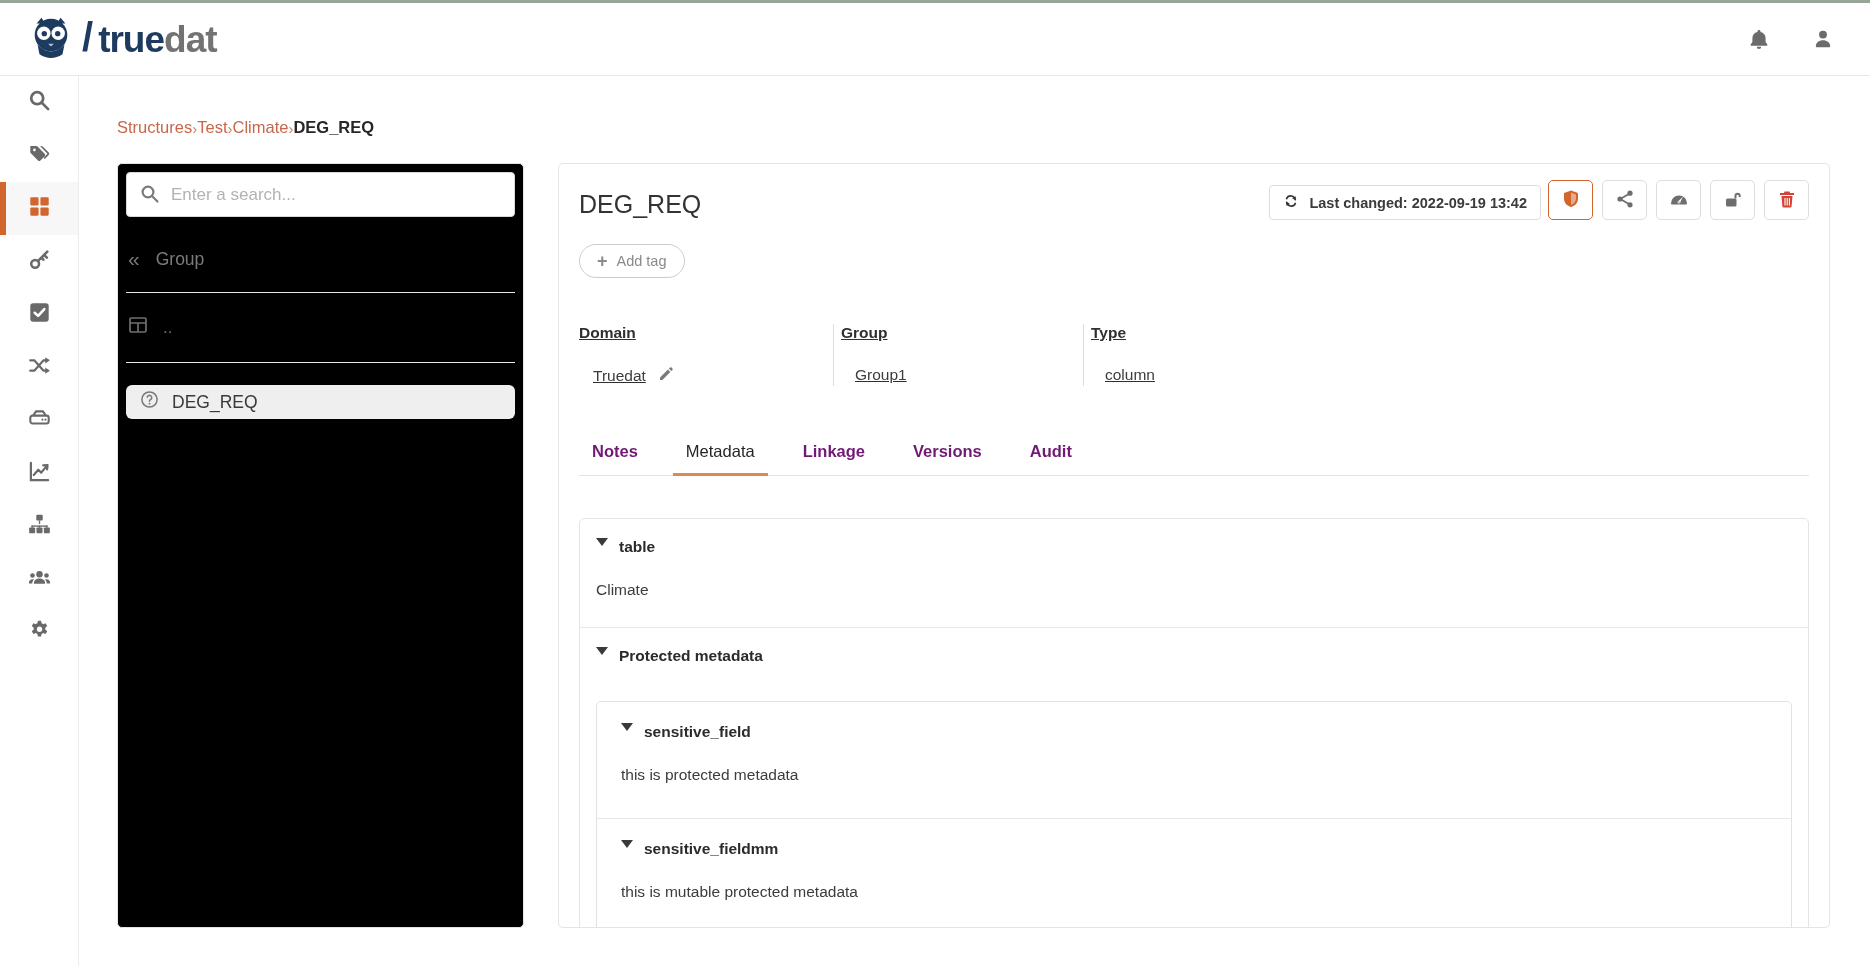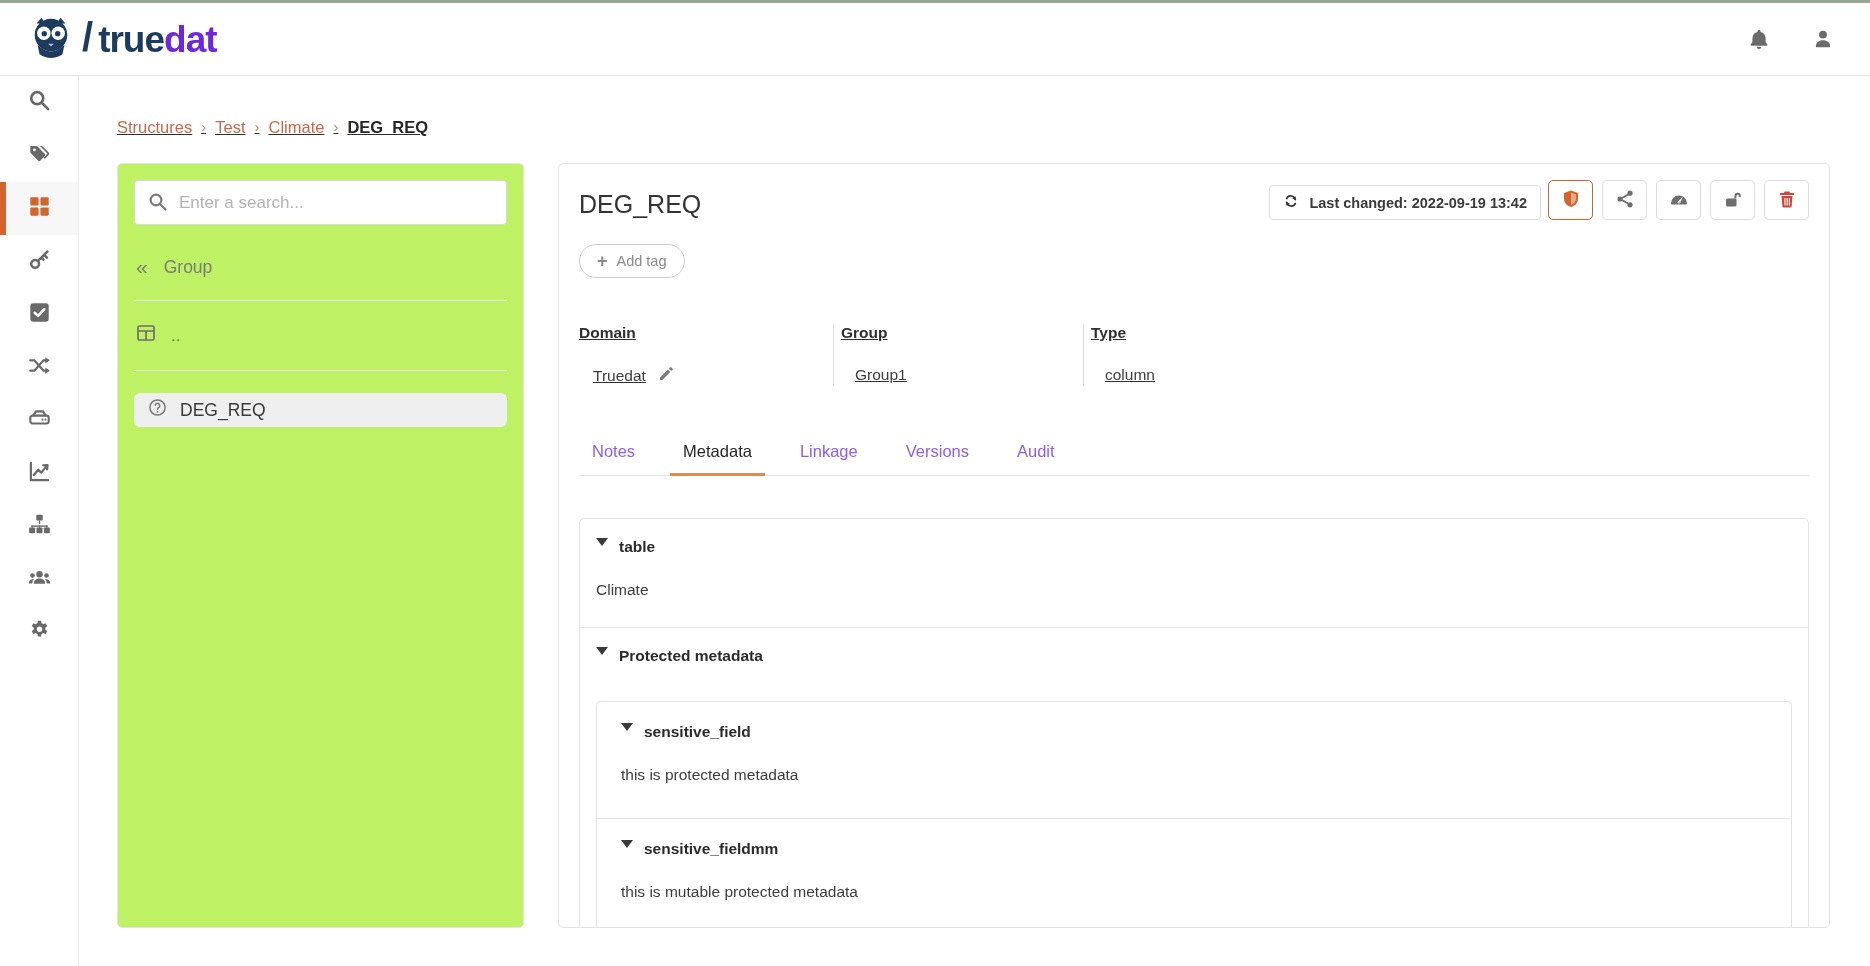--- a/index.html
+++ b/index.html
@@ -6,42 +6,42 @@
   html,body { width:1870px; height:966px; background:#fff; overflow:hidden;
     font-family:"Liberation Sans", sans-serif; color:#2f2f2f; }
   .top-line { height:3px; background:#97a697; }
   
   .header { height:73px; background:#fff; border-bottom:1px solid #e7e7e7;
     display:flex; align-items:center; justify-content:space-between; padding:0 28px; }
   .logo { display:flex; align-items:center; gap:4px; }
   .logo-text { font-size:37px; font-weight:bold; letter-spacing:-1px; line-height:1; }
   .logo-slash { color:#1d3a5f; font-size:40px; font-weight:bold; margin:0 2px 4px 4px; }
   .logo-true { color:#1d3a5f; }
-  .logo-dat { color:#6d28d9;text-align:center; }
+  .logo-dat { color:#737373;text-align:center; }
   .header-icons { display:flex; align-items:center; gap:42px; padding-right:8px; }
   .hicon { width:22px; height:22px; color:#6b6b6b; cursor:pointer; }
   
   .app { display:flex; height:890px; }
   .rail { width:79px; border-right:1px solid #ececec; background:#fff; flex:none; }
   .rail-item { height:53px; display:flex; align-items:center; justify-content:center;
     position:relative; cursor:pointer; color:#696969; }
   .rail-item svg { width:23px; height:23px; }
   .rail-item.active { background:#f7f7f7; color:#d2642e; }
   .rail-item.active::before { content:""; position:absolute; left:0; top:0; bottom:0;
     width:6px; background:#d2642e; }
   .content { flex:1; padding:0 40px 0 38px; }
   
-  .breadcrumb { margin-top:42px; font-size:16.5px; display:flex; gap:9px; align-items:flex-start;text-decoration:underline; }
+  .breadcrumb { margin-top:42px; font-size:16.5px; display:flex; align-items:flex-end; }
   .crumb-link { color:#c7674b; cursor:pointer; text-decoration:none; }
   .crumb-sep { color:#cf7d5f; font-size:15px; }
   .crumb-current { color:#262626; font-weight:bold; }
   
   .panels { display:flex; gap:34px; margin-top:26px; align-items:flex-start; }
   .left-card { width:407px; height:765px; border:1px solid #e4e4e4; border-radius:5px;
-    background:#bef264; padding:16px; flex:none; }
+    background:#000000; padding:8px; flex:none; }
   .search-box { position:relative; }
   .search-box input { width:100%; height:45px; border:1px solid #d9d9d9; border-radius:4px;
     padding:0 12px 0 44px; font-size:17px; color:#444; outline:none;
     font-family:"Liberation Sans", sans-serif; }
   .search-box input::placeholder { color:#b3b3b3; }
   .search-box .sicon { position:absolute; left:14px; top:12px; width:20px; height:20px; color:#7a7a7a; }
   .home-row { display:flex; align-items:center; gap:16px; margin:32px 2px 0 2px;
     color:#7b7b7b; font-size:17.5px; cursor:pointer; }
   .home-chevrons { font-size:21px; line-height:1; margin-top:-2px; }
   .lp-divider { border-top:1px solid #e7e7e7; margin:22px 0; }
@@ -76,21 +76,21 @@
   .fcol { padding-right:20px;text-decoration:underline; }
   .fcol + .fcol { border-left:1px solid #ddd; padding-left:7px;margin-left:12px; }
   .fcol.c1 { width:242px; }
   .fcol.c2 { width:238px; }
   .flabel { font-weight:bold; font-size:15.5px; color:#2f2f2f; }
   .fvalue { margin-top:24px; font-size:15.5px; color:#3c3c3c; padding-left:14px;
     display:flex; align-items:center; gap:12px; }
   .fvalue svg { width:16px; height:16px; color:#7a7a7a; cursor:pointer; }
   
   .tabs { display:flex; gap:22px; margin-top:50px; border-bottom:1px solid #e2e2e2; }
-  .tab { font-size:16.5px; color:#8b5cf6; padding:6px 13px 12px 13px; cursor:pointer; }
+  .tab { font-size:16.5px; color:#701a75; padding:6px 13px 12px 13px; cursor:pointer;font-weight:bold; }
   .tab.active { color:#262626; font-weight:normal; border-bottom:3px solid #dd8a50;
     margin-bottom:-1px; }
   
   .meta-card { border:1px solid #e4e4e4; border-radius:5px; margin-top:42px; }
   .caret { display:inline-block; width:0; height:0; border-left:6px solid transparent;
     border-right:6px solid transparent; border-top:8px solid #3a3a3a; margin-right:11px; }
   .msection { padding:19px 16px 28px 16px; }
   .msec-head { display:flex; align-items:flex-start; font-size:15.5px; font-weight:bold;
     color:#2b2b2b; cursor:pointer; }
   .msec-value { margin-top:25px; font-size:15.5px; color:#3c3c3c; }

